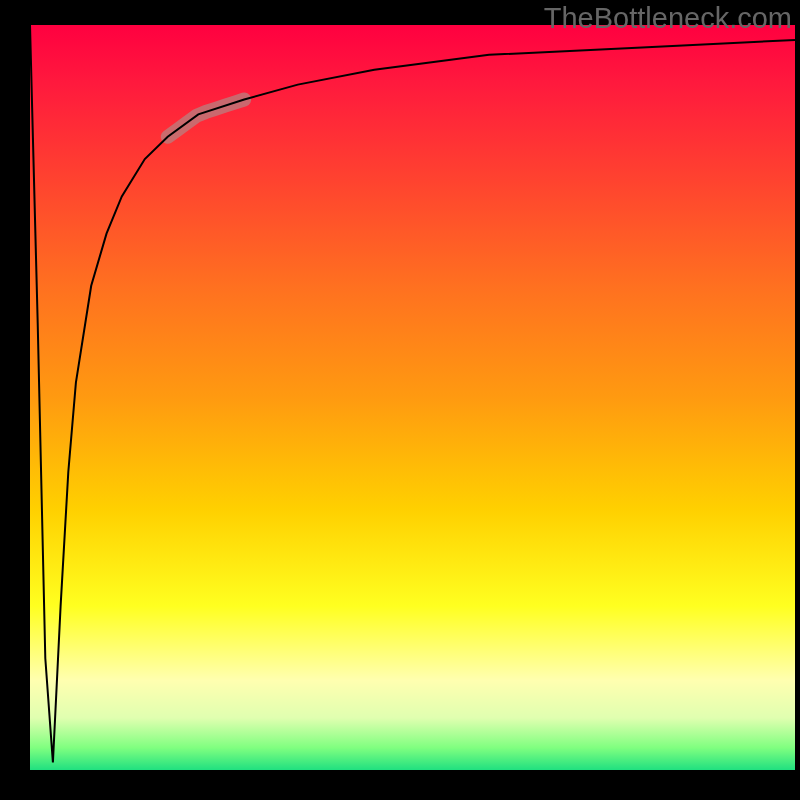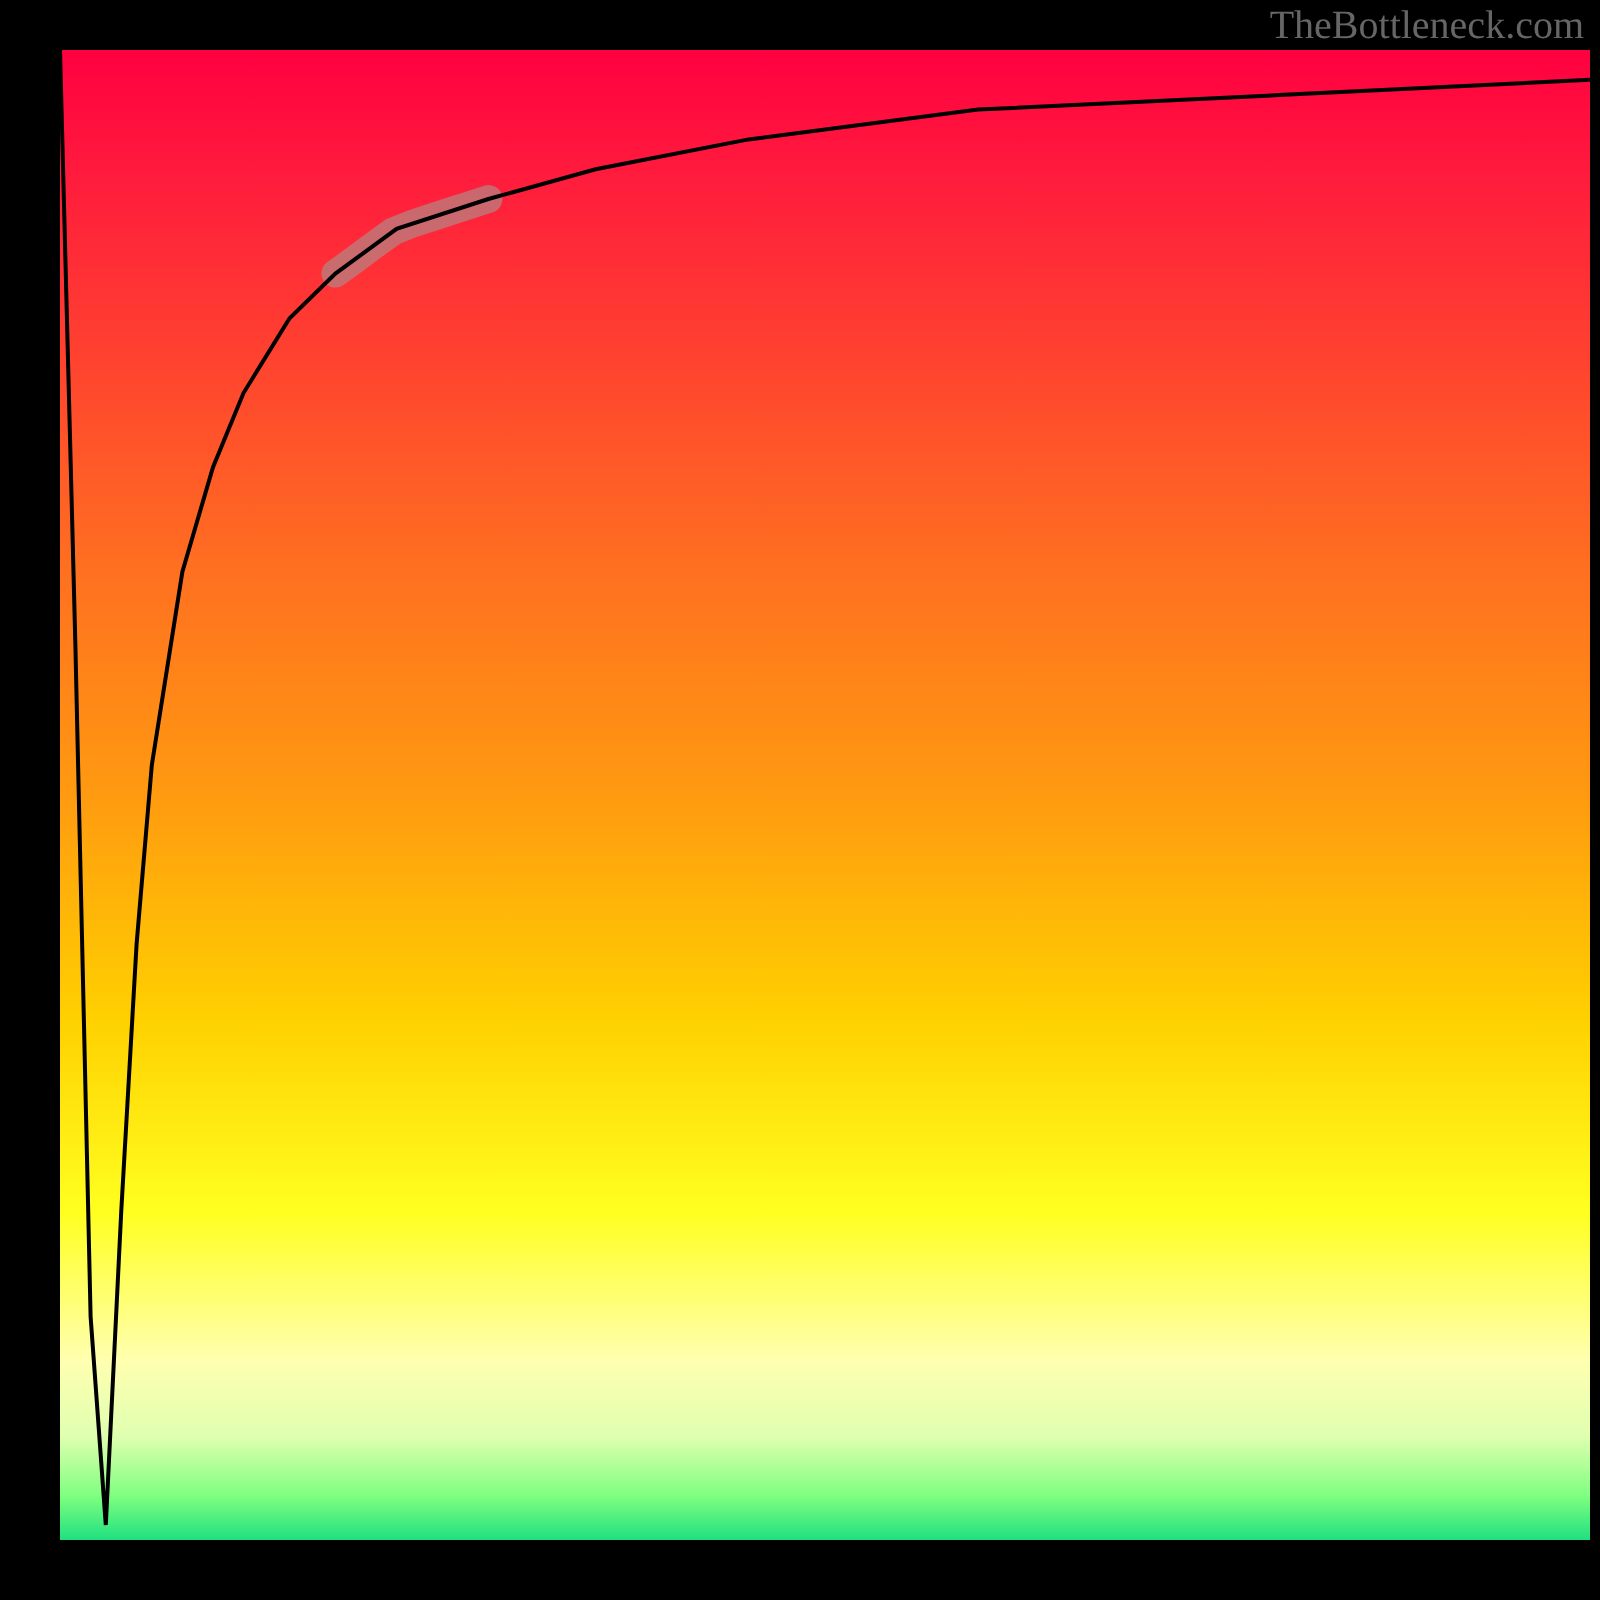--- a/index.html
+++ b/index.html
@@ -8,22 +8,22 @@
     height: 800px;
     background: #000;
     position: relative;
     overflow: hidden;
   }
   .attribution {
     position: absolute;
     top: 2px;
     right: 8px;
     color: #666;
-    font-family: Liberation Serif, serif;
-    font-size: 20px;
+    font-family: Liberation Sans, sans-serif;
+    font-size: 29px;
     z-index: 10;
   }
   .plot-area {
     position: absolute;
     left: 30px;
     top: 25px;
     width: 765px;
     height: 745px;
     background: linear-gradient(to bottom,
       #ff0040 0%,

